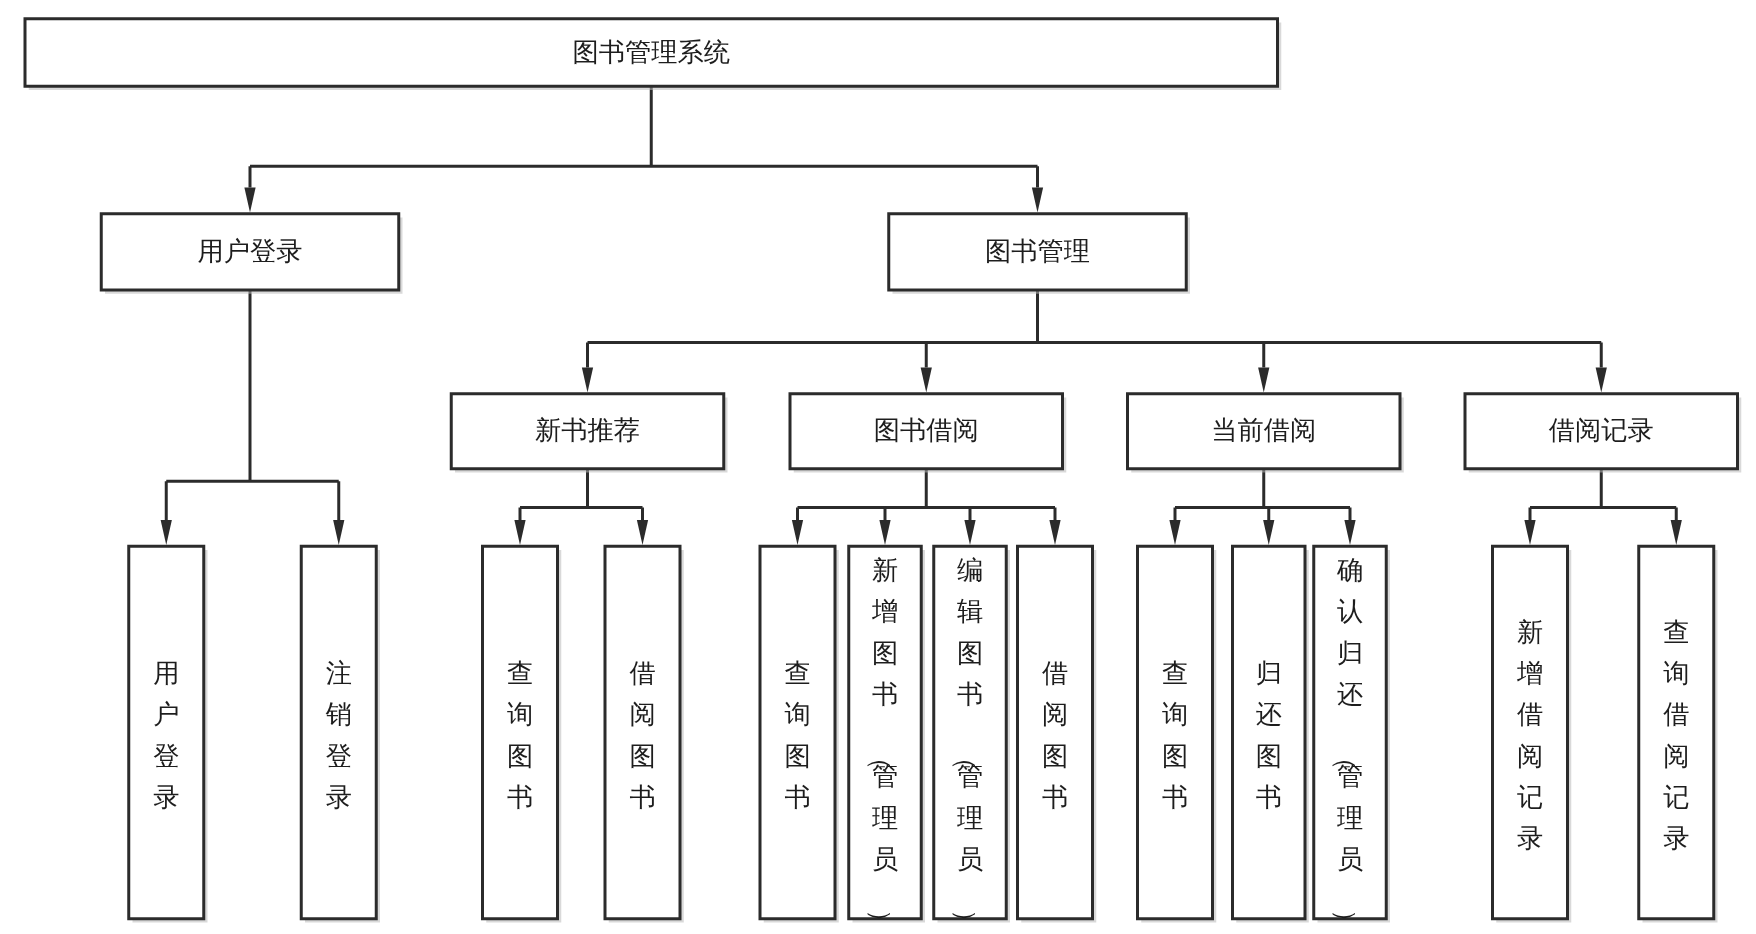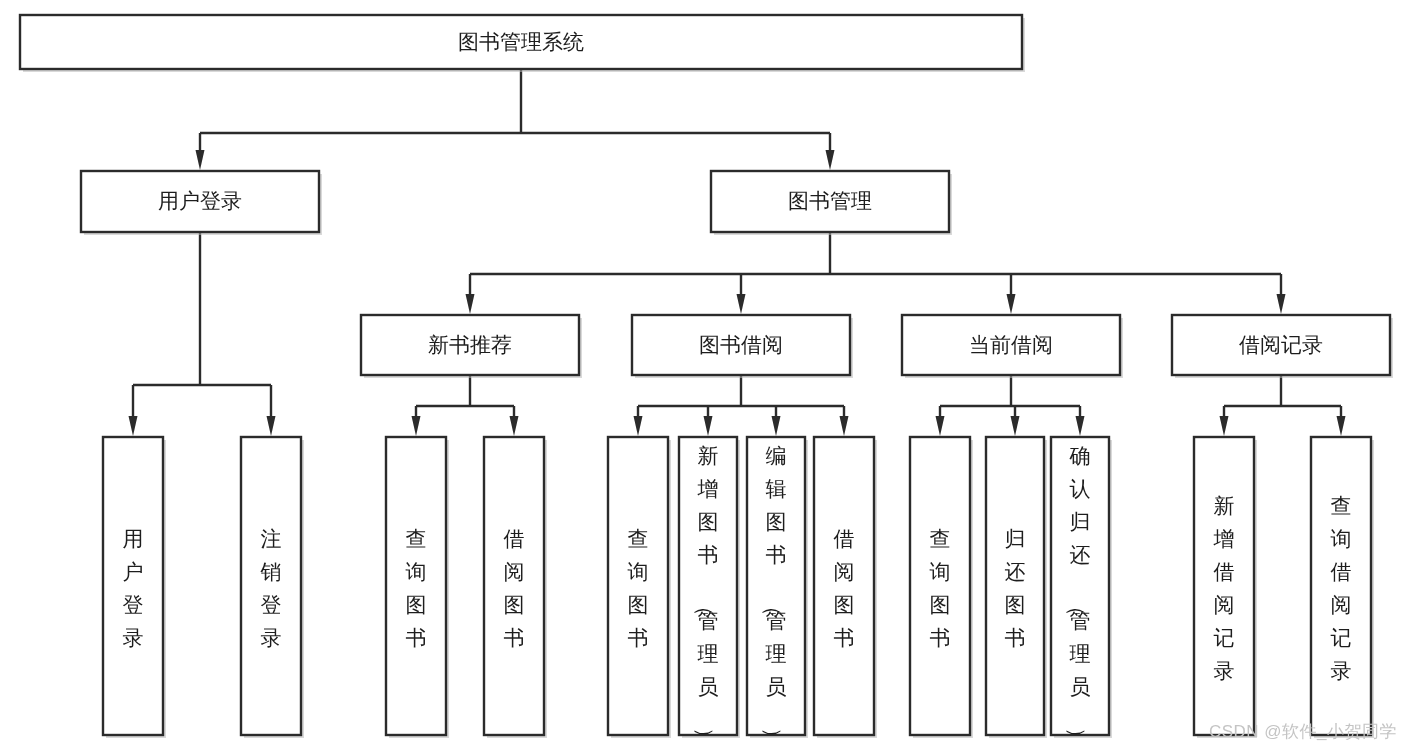--- a/index.html
+++ b/index.html
@@ -232,14 +232,13 @@
           <text x="1224" y="512.74" class="node-label-v"><tspan x="1224" dy="0">新</tspan><tspan x="1224" dy="33">增</tspan><tspan x="1224" dy="33">借</tspan><tspan x="1224" dy="33">阅</tspan><tspan x="1224" dy="33">记</tspan><tspan x="1224" dy="33">录</tspan></text>
         </g>
         <g>
           <rect x="1314" y="440" width="60" height="298" class="node-shadow"></rect>
           <rect x="1311" y="437" width="60" height="298" class="node-box"></rect>
           <text x="1341" y="512.74" class="node-label-v"><tspan x="1341" dy="0">查</tspan><tspan x="1341" dy="33">询</tspan><tspan x="1341" dy="33">借</tspan><tspan x="1341" dy="33">阅</tspan><tspan x="1341" dy="33">记</tspan><tspan x="1341" dy="33">录</tspan></text>
         </g>
       </g>
   </svg>
 
-  <div class="watermark">CSDN @软件_小贺同学</div>
 </div>
 
 </body></html>

